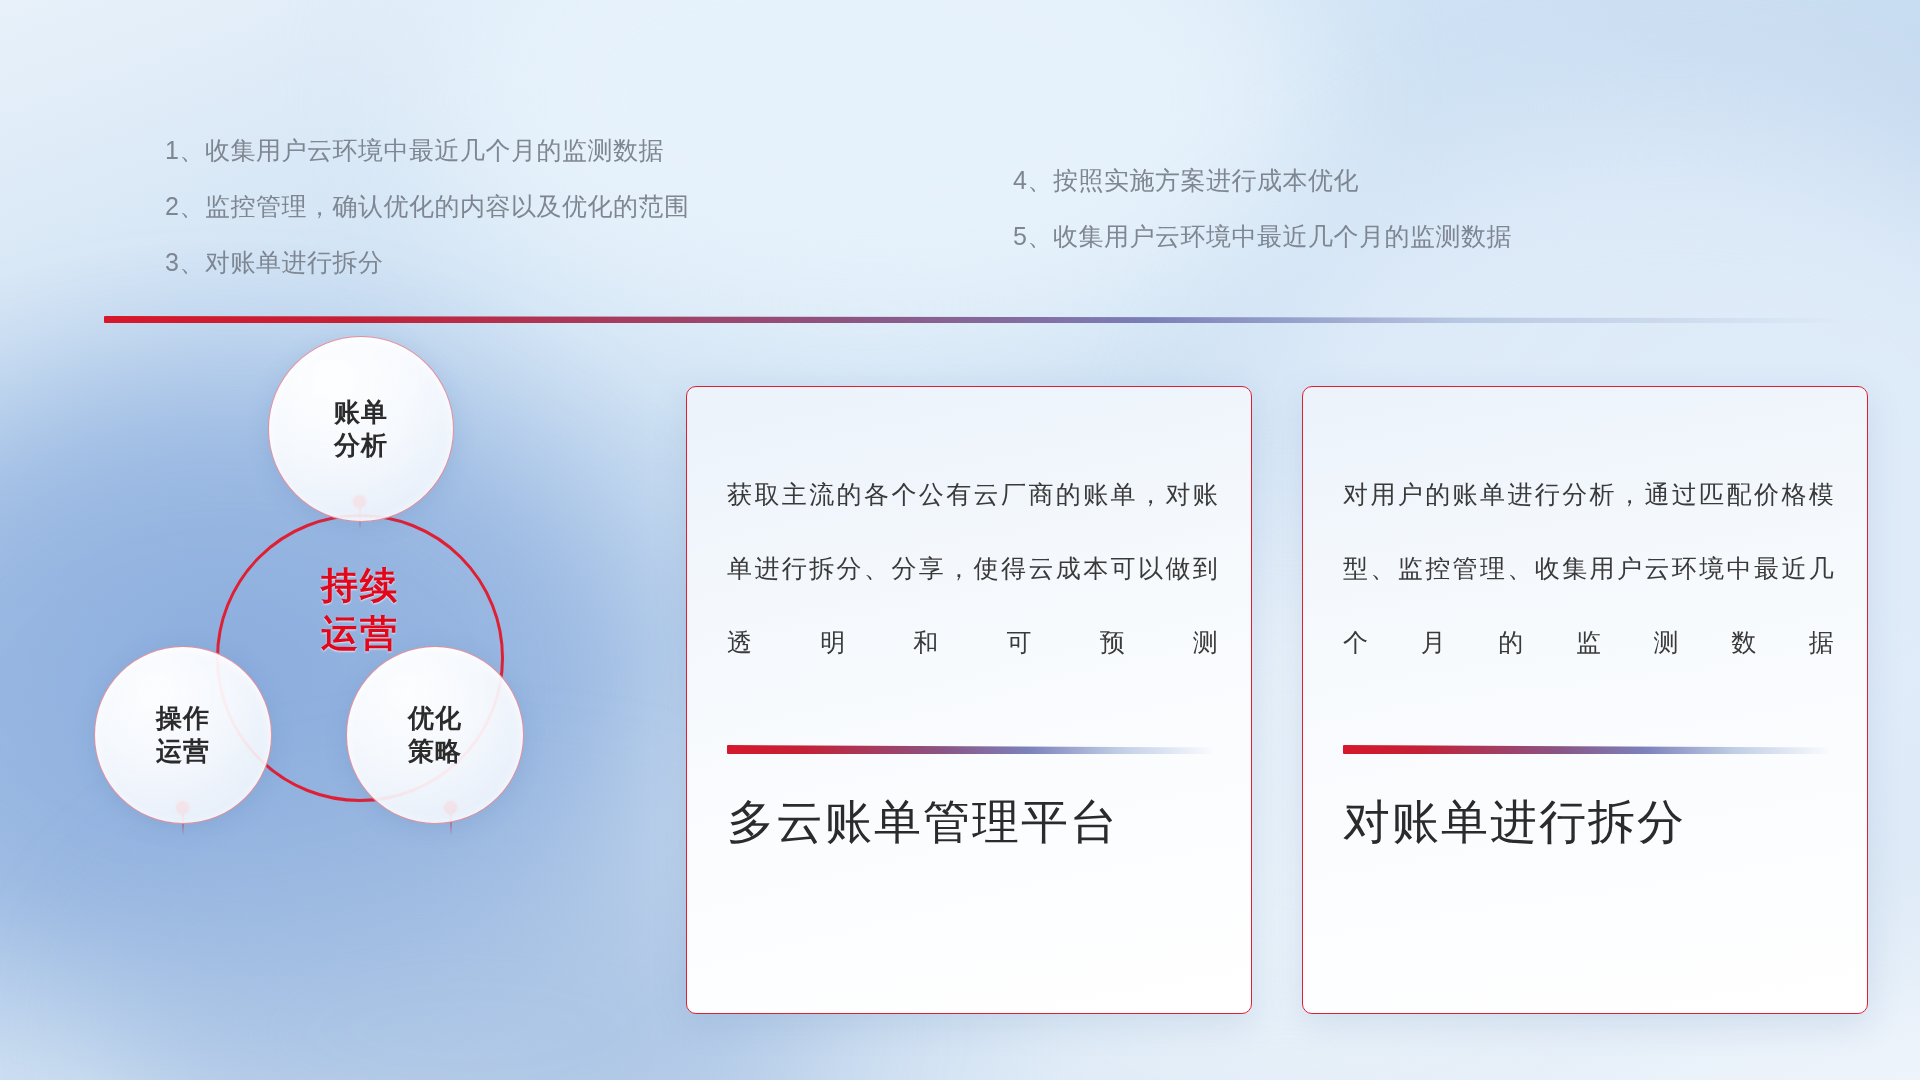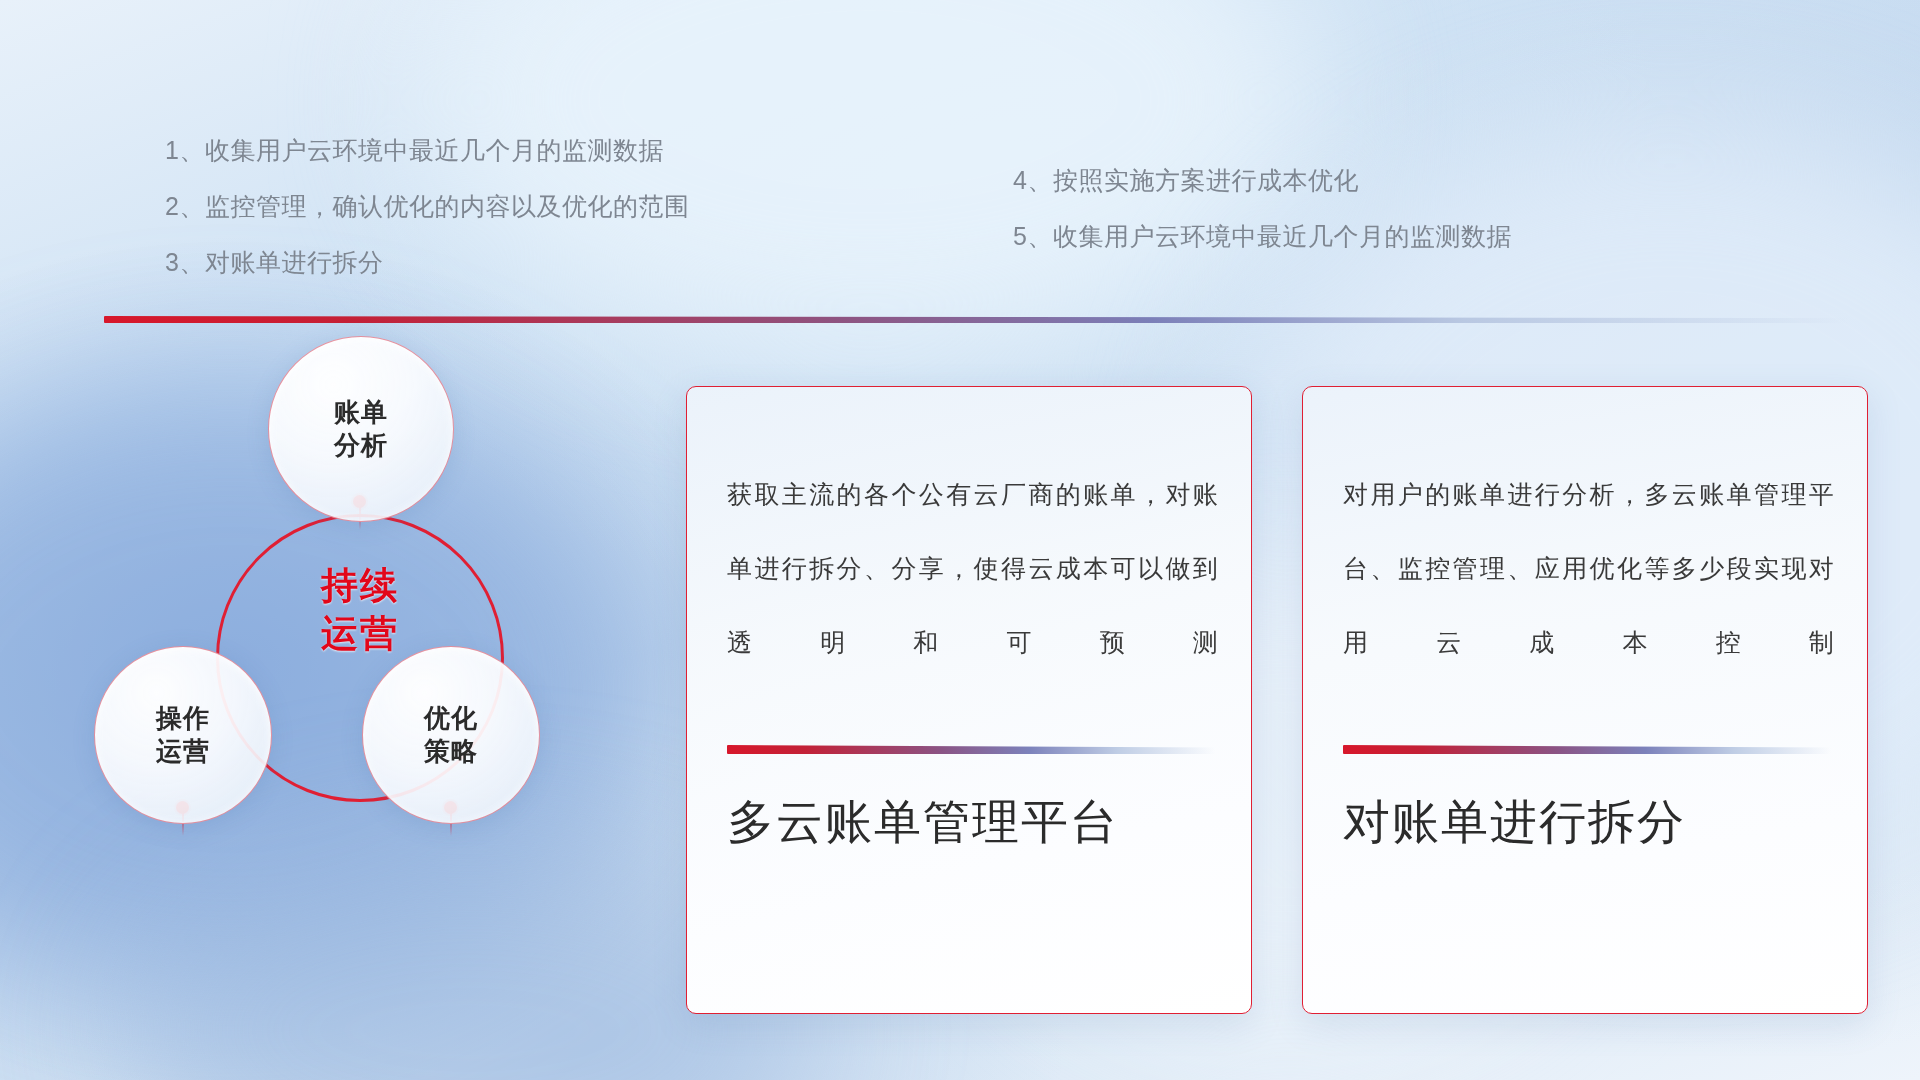--- a/index.html
+++ b/index.html
@@ -71,21 +71,21 @@
   }
   .bubble .blabel {
     color: #2b2b2b;
     font-size: 26px;
     font-weight: 700;
     line-height: 1.28;
     letter-spacing: 1px;
   }
   .bubble.top  { left: 178px; top: -16px;  width: 186px; height: 186px; }
   .bubble.bl   { left: 4px;   top: 294px;  width: 178px; height: 178px; }
-  .bubble.br   { left: 272px; top: 294px;  width: 178px; height: 178px; }
+  .bubble.br   { left: 256px; top: 294px;  width: 178px; height: 178px; }
 
   .dot {
     position: absolute;
     width: 13px; height: 13px;
     border-radius: 50%;
     background: #e01f33;
     box-shadow: 0 0 0 2px rgba(224,31,51,0.22);
   }
   .tail {
     position: absolute;
@@ -211,18 +211,18 @@
     </div>
   </div>
 
   <div class="card c1">
     <div class="body">获取主流的各个公有云厂商的账单，对账单进行拆分、分享，使得云成本可以做到透明和可预测</div>
     <div class="divider"></div>
     <div class="title">多云账单管理平台</div>
   </div>
 
   <div class="card c2">
-    <div class="body">对用户的账单进行分析，多云账单管理平台、监控管理、应用优化等多少段实现对用云成本控制</div>
+    <div class="body">对用户的账单进行分析，通过匹配价格模型、监控管理、收集用户云环境中最近几个月的监测数据</div>
     <div class="divider"></div>
     <div class="title">对账单进行拆分</div>
   </div>
 
 </div>
 
 </body></html>

